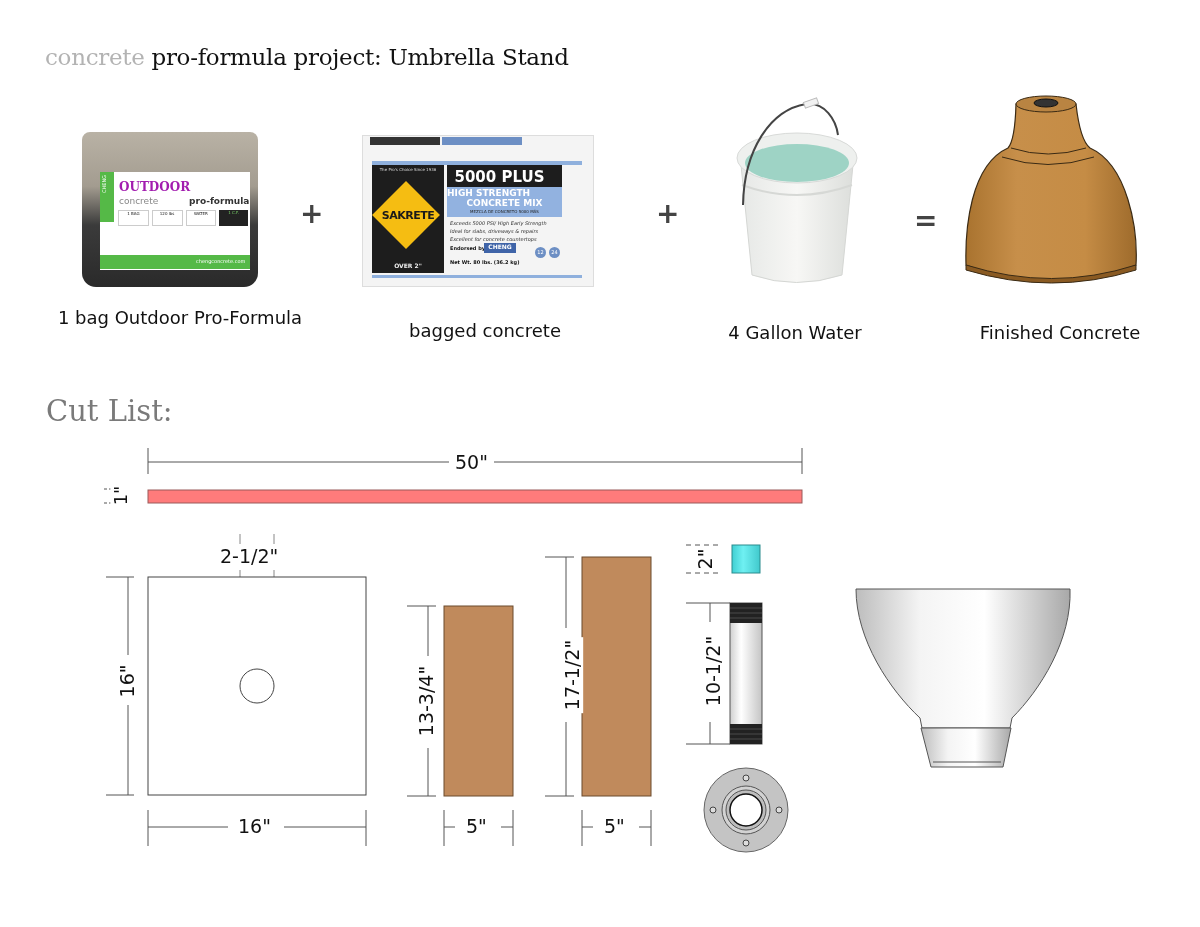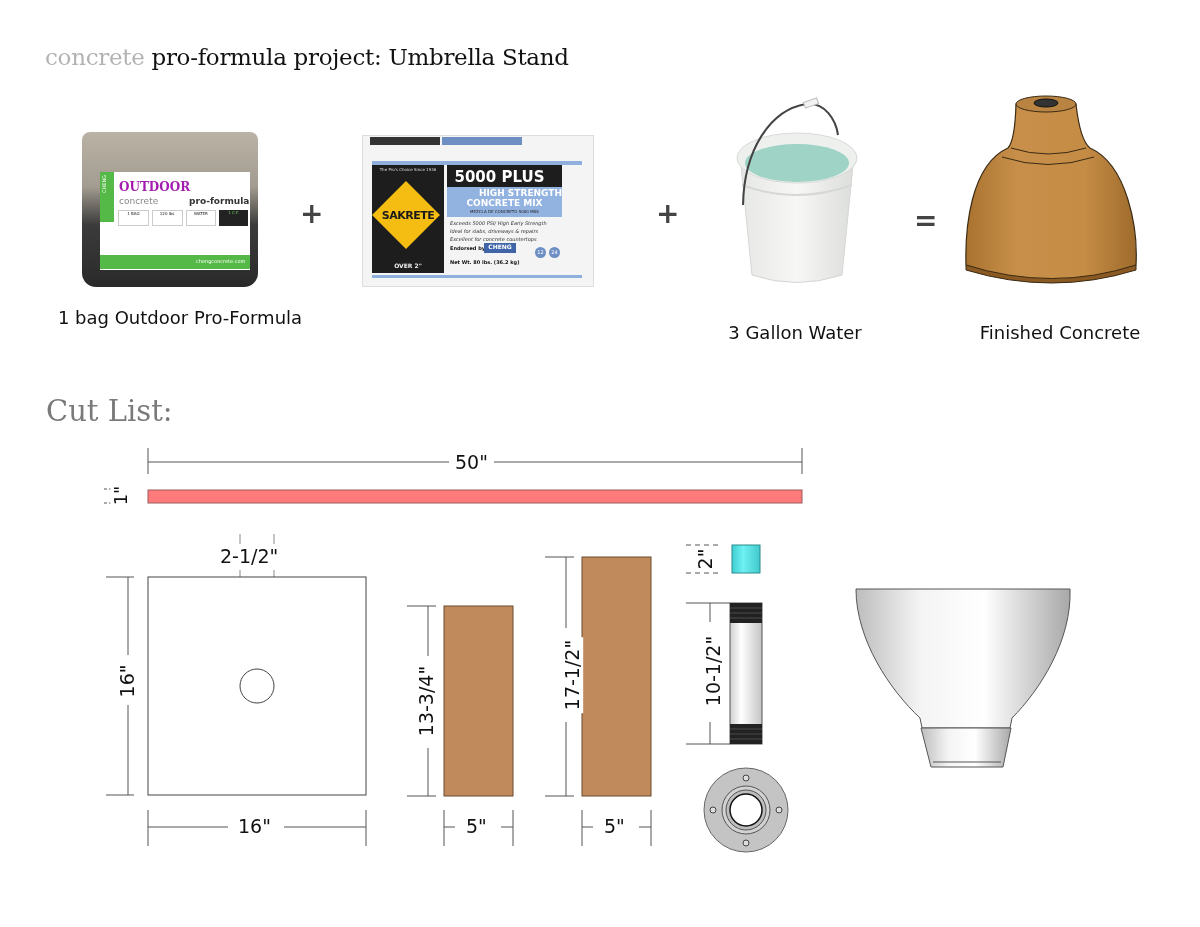--- a/index.html
+++ b/index.html
@@ -56,57 +56,58 @@
   <div style="position:absolute;left:80px;top:2px;width:80px;height:8px;background:#6d8fc4;"></div>
   <div style="position:absolute;left:10px;top:26px;width:210px;height:4px;background:#8fb0dd;"></div>
   <div style="position:absolute;left:10px;top:30px;width:72px;height:108px;background:#1d1d1d;"></div>
   <div style="position:absolute;left:14px;top:32px;width:64px;font-size:4px;color:#ddd;text-align:center;">The Pro's Choice Since 1936</div>
   <div style="position:absolute;left:20px;top:56px;width:48px;height:48px;background:#f5bd12;transform:rotate(45deg);"></div>
   <div style="position:absolute;left:12px;top:74px;width:68px;font-size:11px;font-weight:bold;color:#1a1a1a;text-align:center;letter-spacing:-0.5px;">SAKRETE</div>
   <div style="position:absolute;left:14px;top:127px;width:64px;font-size:6px;color:#eee;text-align:center;font-weight:bold;">OVER 2"</div>
   <div style="position:absolute;left:85px;top:30px;width:115px;height:22px;background:#1d1d1d;"></div>
   <div style="position:absolute;left:85px;top:33px;width:105px;font-size:15px;font-weight:bold;color:#fff;text-align:center;">5000 PLUS</div>
   <div style="position:absolute;left:85px;top:52px;width:115px;height:30px;background:#92b2e0;"></div>
-  <div style="position:absolute;left:85px;top:53px;width:115px;font-size:9px;font-weight:bold;color:#fff;text-align:right;">HIGH STRENGTH</div>
+  <div style="position:absolute;left:85px;top:53px;width:115px;font-size:9px;font-weight:bold;color:#fff;text-align:left;">HIGH STRENGTH</div>
   <div style="position:absolute;left:85px;top:63px;width:115px;font-size:9px;font-weight:bold;color:#fff;text-align:center;">CONCRETE MIX</div>
   <div style="position:absolute;left:85px;top:74px;width:115px;font-size:4px;color:#222;text-align:center;">MEZCLA DE CONCRETO 5000 MÁS</div>
   <div style="position:absolute;left:88px;top:84px;font-size:5px;color:#333;font-style:italic;line-height:8px;">
     <div>Exceeds 5000 PSI/ High Early Strength</div>
     <div>Ideal for slabs, driveways &amp; repairs</div>
     <div>Excellent for concrete countertops</div>
   </div>
   <div style="position:absolute;left:88px;top:110px;font-size:5px;font-weight:bold;">Endorsed by</div>
   <div style="position:absolute;left:122px;top:108px;width:32px;height:10px;background:#3f64a8;color:#fff;font-size:6px;font-weight:bold;text-align:center;">CHENG</div>
   <div style="position:absolute;left:88px;top:124px;font-size:5px;font-weight:bold;">Net Wt. 80 lbs. (36.2 kg)</div>
   <div style="position:absolute;left:173px;top:112px;width:11px;height:11px;border-radius:50%;background:#6d8fc4;color:#fff;font-size:5px;text-align:center;line-height:11px;">12</div>
   <div style="position:absolute;left:187px;top:112px;width:11px;height:11px;border-radius:50%;background:#6d8fc4;color:#fff;font-size:5px;text-align:center;line-height:11px;">24</div>
   <div style="position:absolute;left:10px;top:140px;width:210px;height:3px;background:#8fb0dd;"></div>
 </div>
 <div class="abs caption" style="left:330px;top:318px;width:310px;">
+  <div>bagged concrete</div>
 </div>
 
 <div class="abs op" style="left:656px;top:197px;">+</div>
 
 <svg width="1200" height="927" style="pointer-events:none;">
   <defs>
     <linearGradient id="bucketBody" x1="0" x2="1">
       <stop offset="0" stop-color="#e6e8e6"></stop>
         <stop offset="0.5" stop-color="#f7f7f5"></stop>
         <stop offset="1" stop-color="#dcdedb"></stop>
     </linearGradient>
   </defs>
   <path d="M740 155 L752 275 Q796 290 842 275 L854 155 Z" fill="url(#bucketBody)" stroke="#d4d6d3"></path>
   <ellipse cx="797" cy="158" rx="60" ry="25" fill="#eef0ee" stroke="#d8dad8"></ellipse>
   <ellipse cx="797" cy="163" rx="52" ry="19" fill="#9ed3c5"></ellipse>
   <path d="M742 185 Q797 205 852 185" fill="none" stroke="#d6d8d5" stroke-width="2"></path>
   <path d="M743 205 C744 150 770 110 806 104 C825 102 836 120 838 135" fill="none" stroke="#444" stroke-width="2"></path>
   <rect x="804" y="100" width="14" height="6" fill="#f2f2f2" stroke="#bbb" transform="rotate(-20 811 103)"></rect>
 </svg>
 <div class="abs caption" style="left:690px;top:320px;width:210px;">
-  <div>3 Gallon Water</div>
+  <div>4 Gallon Water</div>
 </div>
 
 <div class="abs op" style="left:914px;top:204px;">=</div>
 
 <svg width="1200" height="927" style="pointer-events:none;">
   <defs>
     <linearGradient id="terra" x1="0" x2="1">
       <stop offset="0" stop-color="#a9732f"></stop>
         <stop offset="0.3" stop-color="#c78f4a"></stop>
         <stop offset="0.7" stop-color="#c58c45"></stop>

